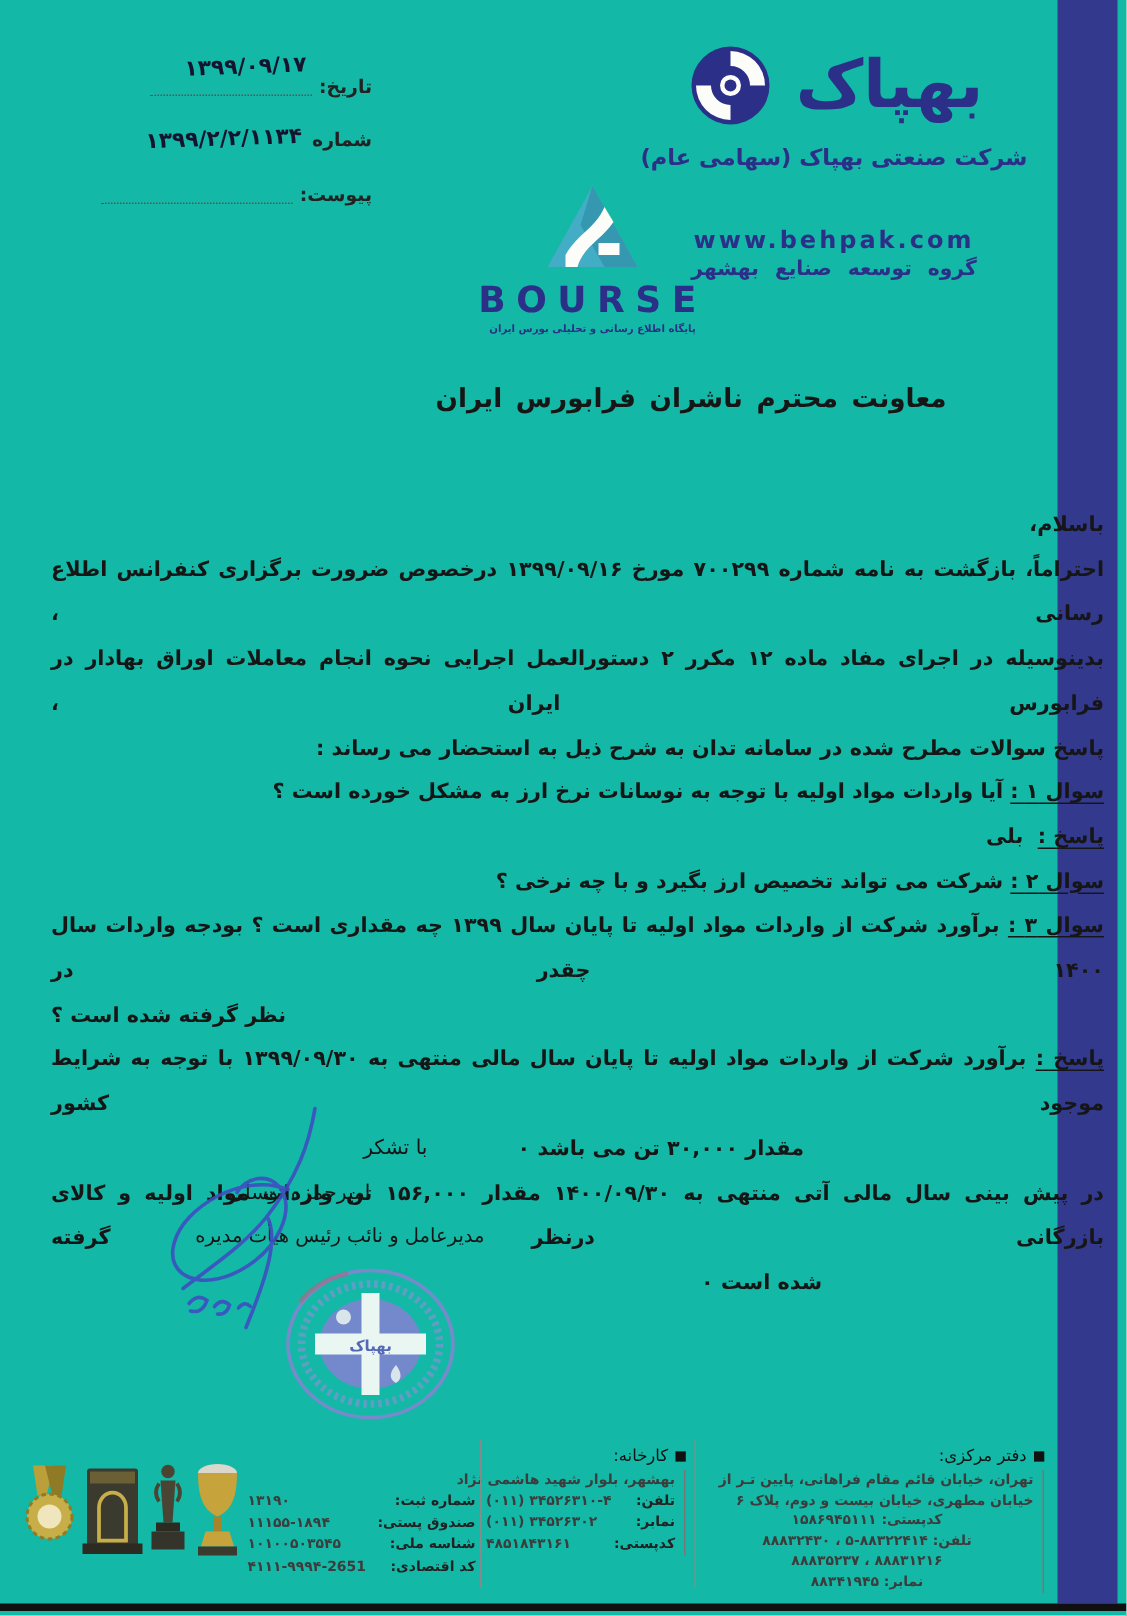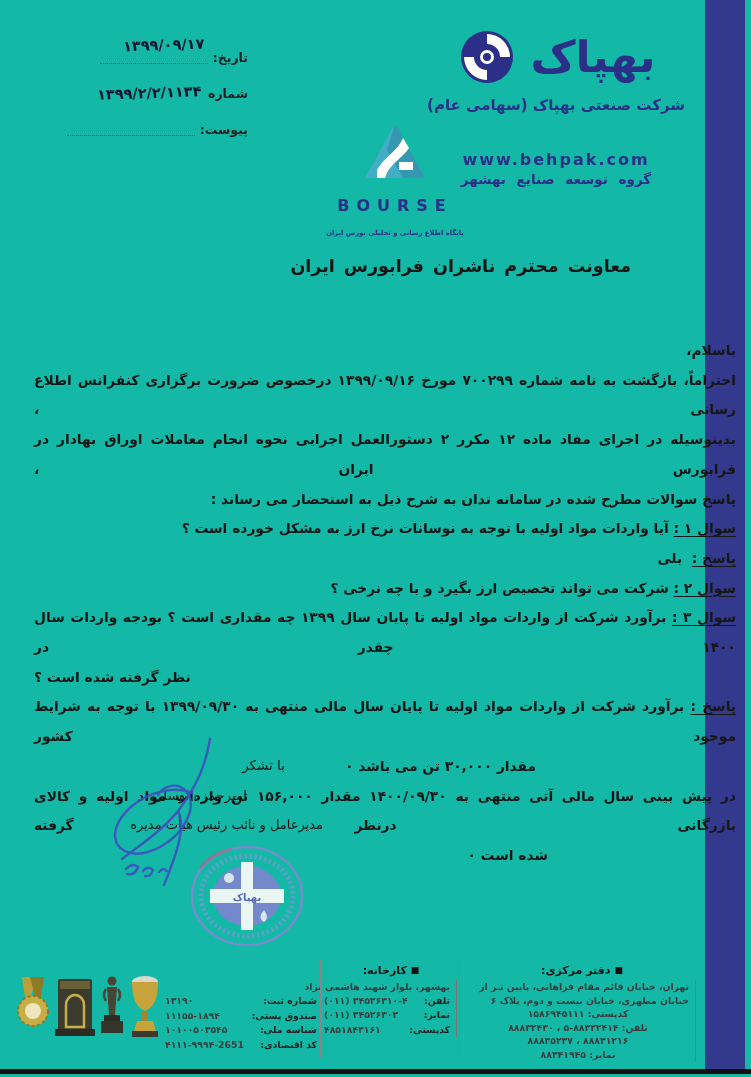--- a/index.html
+++ b/index.html
@@ -19,22 +19,22 @@
   
   .brand{position:absolute;top:20px;right:52px;width:286px;text-align:center;color:#2b2f87;}
   .logo-row{display:flex;flex-direction:row;justify-content:center;align-items:center;gap:12px;height:74px;}
   .logotype{font-size:44px;font-weight:bold;letter-spacing:-1px;line-height:1;}
   .company{font-size:15px;font-weight:bold;margin-top:2px;}
   .website{font-size:16px;font-weight:bold;letter-spacing:2px;direction:ltr;margin-top:36px;}
   .group{font-size:13.5px;font-weight:bold;word-spacing:6px;margin-top:2px;}
 
   
   .bourse{position:absolute;top:122px;left:302px;width:186px;text-align:center;color:#2b2f87;}
-  .bourse-name{font-size:16px;font-weight:bold;letter-spacing:7px;margin-top:12px;direction:ltr;}
-  .bourse-cap{font-size:6.8px;font-weight:bold;margin-top:14px;}
+  .bourse-name{font-size:24px;font-weight:bold;letter-spacing:7px;margin-top:2px;direction:ltr;}
+  .bourse-cap{font-size:6.8px;font-weight:bold;margin-top:1px;}
 
   
   .heading{position:absolute;top:256px;right:120px;font-size:17.5px;font-weight:bold;word-spacing:3px;}
   .body{position:absolute;top:336px;right:15px;left:34px;}
   .bl{font-size:13.8px;font-weight:bold;line-height:29.7px;min-height:29.7px;text-align:right;}
   .bl.j{text-align:justify;text-align-last:justify;}
   .bl.la{text-align:left;}
   .bl.ind1{padding-left:0;padding-right:200px;}
   .bl.ind2{padding-right:188px;}
   .pre{text-decoration:underline;text-underline-offset:3px;}
@@ -43,21 +43,21 @@
   .sig{position:absolute;top:750px;left:100px;width:225px;text-align:right;font-weight:normal;font-size:13.5px;line-height:30px;}
   .sig .s1{padding-right:40px;}
   .sig .s2{padding-right:78px;}
   .sig .s3{padding-right:2px;font-size:13px;}
   .sig-svg{position:absolute;top:733px;left:82px;width:175px;height:165px;pointer-events:none;}
   .stamp{position:absolute;top:838px;left:172px;width:150px;height:116px;opacity:.92;}
 
   
   .footer{position:absolute;top:956px;right:52px;left:12px;height:110px;display:flex;direction:rtl;}
   .f-div{width:1px;background:#8a8a8a;margin:4px 3px 8px 3px;}
-  .f-title{font-size:11px;font-weight:bold;color:#111;margin:8px 2px 3px 0;white-space:nowrap;text-align:center;}
+  .f-title{font-size:11px;font-weight:normal;color:#111;margin:8px 2px 3px 0;white-space:nowrap;}
   .f-bullet{font-size:9px;margin-left:4px;vertical-align:1px;}
   .f-head{width:232px;}
   .f-fact{width:136px;}
   .f-reg{width:152px;padding-top:38px;}
   .f-awards{flex:1;display:flex;align-items:center;justify-content:center;}
   .f-content{border-right:1px solid #777;padding-right:6px;margin-right:3px;}
   .f-line{font-size:9.3px;font-weight:bold;color:#3c3c3c;line-height:13.6px;white-space:nowrap;}
   .f-line.c{text-align:center;}
   .f-kv{display:flex;justify-content:space-between;font-size:9.3px;font-weight:bold;color:#3c3c3c;line-height:14.5px;}
   .f-kv .k{color:#222;}

